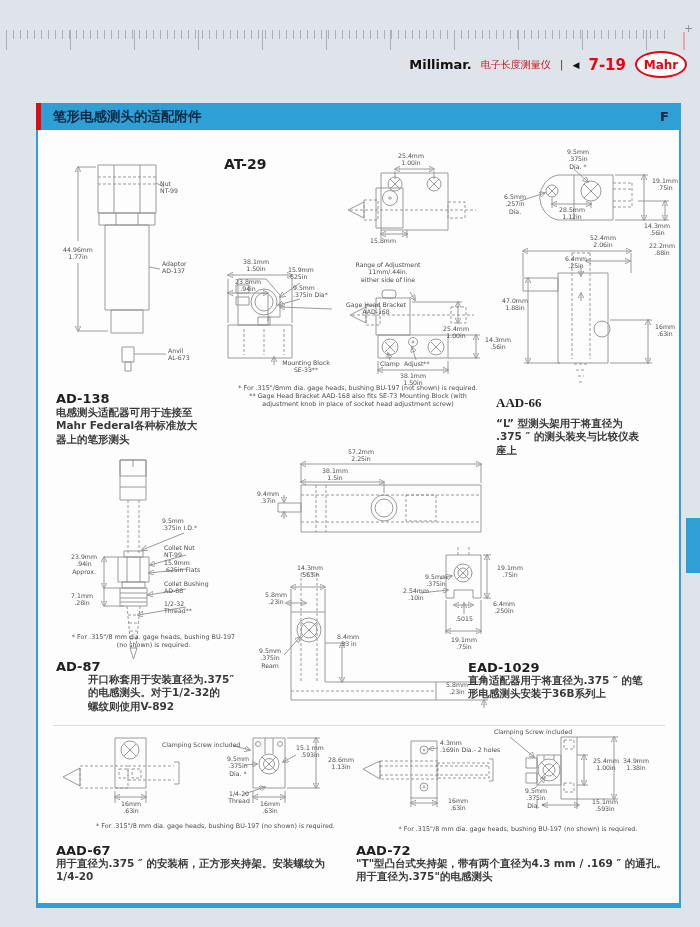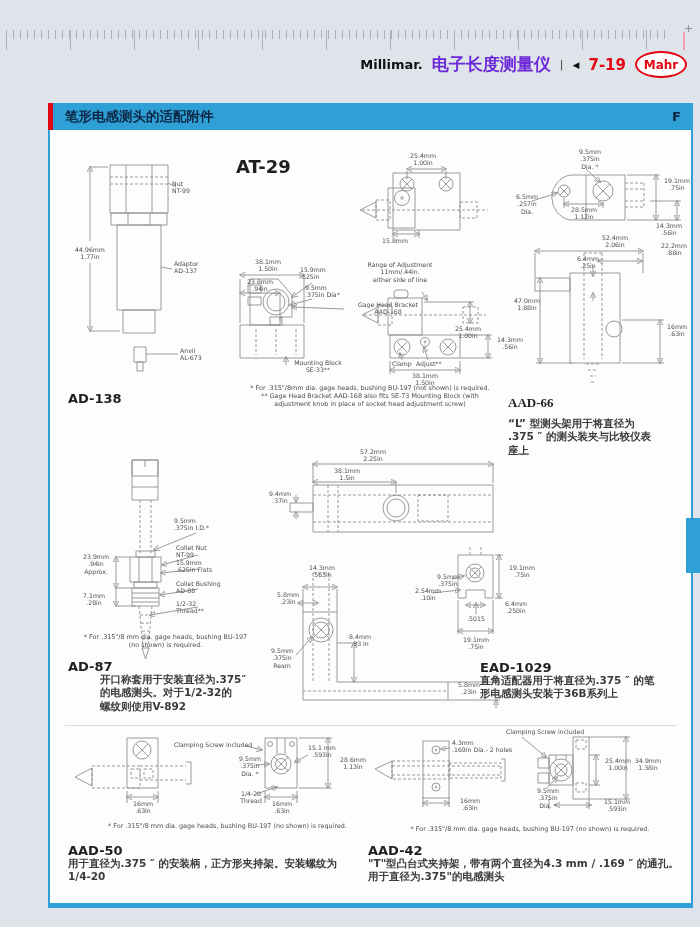--- a/index.html
+++ b/index.html
@@ -6,44 +6,44 @@
   body{width:700px;height:927px;background:#dee4e9;font-family:"DejaVu Sans","Liberation Sans",sans-serif;position:relative;overflow:hidden;}
   .page{position:absolute;inset:0;}
   
   .ticks{position:absolute;left:6px;top:30px;width:660px;height:9px;background:repeating-linear-gradient(90deg,#aab0b5 0 1px,transparent 1px 7px);}
   .ticks2{position:absolute;left:6px;top:30px;width:660px;height:20px;background:repeating-linear-gradient(90deg,#aab0b5 0 1px,transparent 1px 64px);}
   .plus-mark{position:absolute;left:684px;top:22px;font-size:11px;color:#8a9096;}
   .bleed-line{position:absolute;left:683px;top:32px;width:2px;height:18px;background:#f2a3b1;}
   
   .page-header{position:absolute;top:51px;right:13px;display:flex;align-items:center;gap:9px;}
   .brand{font-weight:bold;font-size:13px;color:#111;}
-  .subtitle{font-weight:bold;font-size:17px;color:#6d28d9;}
+  .subtitle{font-weight:normal;font-size:10px;color:#b91c1c;}
   .hsep{color:#444;font-size:11px;}
   .harrow{font-size:9px;color:#111;}
   .pagenum{color:#e30613;font-weight:bold;font-size:15px;}
   .logo{width:48px;height:23px;border:2px solid #e30613;border-radius:50%;display:flex;align-items:center;justify-content:center;color:#e30613;font-weight:bold;font-size:12px;background:#fff;}
   
-  .panel{position:absolute;left:48px;top:103px;width:641px;height:800px;background:#fdfdfe;border-left:2px solid #2fa0d6;border-right:2px solid #2fa0d6;border-bottom:5px solid #2fa0d6;}
+  .panel{position:absolute;left:36px;top:103px;width:641px;height:800px;background:#fdfdfe;border-left:2px solid #2fa0d6;border-right:2px solid #2fa0d6;border-bottom:5px solid #2fa0d6;}
   .titlebar{position:absolute;left:-2px;top:0;width:645px;height:27px;background:#2fa0d6;}
   .red-accent{position:absolute;left:0;top:0;width:5px;height:27px;background:#e30613;}
   .bar-title{position:absolute;left:17px;top:0;line-height:27px;font-size:13.5px;font-weight:bold;color:#0c2744;}
   .bar-letter{position:absolute;right:12px;top:0;line-height:27px;font-size:13px;font-weight:bold;color:#0c2744;}
   .side-tab{position:absolute;left:686px;top:518px;width:14px;height:55px;background:#2fa0d6;}
   .art{position:absolute;left:0;top:0;pointer-events:none;}
   .art *{vector-effect:non-scaling-stroke;}
   svg line,svg rect,svg circle,svg path{stroke:#8f8f8f;stroke-width:0.9;fill:none;}
   svg .d{stroke-dasharray:3,2;}
   .dim,.lbl{position:absolute;font-size:6.2px;line-height:1.2;color:#4d4d4d;white-space:pre-line;}
   .dim{text-align:center;}
   .lbl{text-align:left;}
   .nowrap{white-space:nowrap;}
   .fn{position:absolute;font-size:6.4px;line-height:1.3;color:#4d4d4d;text-align:center;white-space:pre-line;}
   .part-title{position:absolute;font-size:13px;font-weight:bold;color:#1f1f1f;}
   .part-desc{position:absolute;font-size:10.5px;font-weight:700;line-height:1.28;color:#3a3a3a;white-space:pre-line;}
-  .big-label{position:absolute;font-size:18px;font-weight:bold;color:#1f1f1f;}
+  .big-label{position:absolute;font-size:14px;font-weight:bold;color:#1f1f1f;}
   .divider{position:absolute;left:15px;top:622px;width:612px;height:1px;background:#d9dcdf;}
 </style>
 </head>
 <body>
 
 <div class="page">
 
   <div class="ticks"></div>
   <div class="ticks2"></div>
   <div class="plus-mark">+</div>
@@ -395,20 +395,23 @@
 
     <span class="dim" style="left:20px;top:143px;width:40px;">44.96mm
 1.77in</span>
     <span class="lbl" style="left:122px;top:77px;width:40px;">Nut
 NT-99</span>
     <span class="lbl" style="left:124px;top:157px;width:44px;">Adaptor
 AD-137</span>
     <span class="lbl" style="left:130px;top:244px;width:40px;">Anvil
 AL-673</span>
     <span class="part-title" style="left:18px;top:288px;">AD-138</span>
+    <span class="part-desc" style="left:18px;top:303px;width:180px;">电感测头适配器可用于连接至
+Mahr Federal各种标准放大
+器上的笔形测头</span>
 
     <span class="big-label" style="left:186px;top:53px;">AT-29</span>
     <span class="dim" style="left:351px;top:49px;width:44px;">25.4mm
 1.00in</span>
     <span class="dim" style="left:323px;top:134px;width:44px;">15.8mm</span>
     <span class="dim" style="left:196px;top:155px;width:44px;">38.1mm
 1.50in</span>
     <span class="dim" style="left:190px;top:175px;width:40px;">23.8mm
 .94in</span>
     <span class="lbl" style="left:250px;top:163px;width:44px;">15.9mm
@@ -525,38 +528,38 @@
 Dia. *</span>
     <span class="dim" style="left:180px;top:687px;width:42px;">1/4-20
 Thread</span>
     <span class="dim" style="left:252px;top:641px;width:40px;">15.1 mm
 .593in</span>
     <span class="dim" style="left:283px;top:653px;width:40px;">28.6mm
 1.13in</span>
     <span class="dim" style="left:213px;top:697px;width:38px;">16mm
 .63in</span>
     <span class="fn" style="left:30px;top:719px;width:295px;">* For .315"/8 mm dia. gage heads, bushing BU-197 (no shown) is required.</span>
-    <span class="part-title" style="left:18px;top:740px;">AAD-50</span>
+    <span class="part-title" style="left:18px;top:740px;">AAD-67</span>
     <span class="part-desc" style="left:18px;top:754px;width:315px;">用于直径为.375 ″ 的安装柄，正方形夹持架。安装螺纹为
 1/4-20</span>
 
     <span class="lbl" style="left:402px;top:636px;width:92px;">4.3mm
 .169in   Dia.- 2 holes</span>
     <span class="dim" style="left:402px;top:694px;width:36px;">16mm
 .63in</span>
     <span class="lbl nowrap" style="left:456px;top:625px;">Clamping Screw included</span>
     <span class="dim" style="left:550px;top:654px;width:36px;">25.4mm
 1.00in</span>
     <span class="dim" style="left:580px;top:654px;width:36px;">34.9mm
 1.38in</span>
     <span class="dim" style="left:478px;top:684px;width:40px;">9.5mm
 .375in
 Dia. *</span>
     <span class="dim" style="left:544px;top:695px;width:46px;">15.1mm
 .593in</span>
     <span class="fn" style="left:340px;top:722px;width:280px;">* For .315"/8 mm dia. gage heads, bushing BU-197 (no shown) is required.</span>
-    <span class="part-title" style="left:318px;top:740px;">AAD-42</span>
+    <span class="part-title" style="left:318px;top:740px;">AAD-72</span>
     <span class="part-desc" style="left:318px;top:754px;width:322px;">"T"型凸台式夹持架，带有两个直径为4.3 mm / .169 ″ 的通孔。
 用于直径为.375"的电感测头</span>
   </div>
 
   <div class="side-tab"></div>
 </div>
 
 </body></html>

